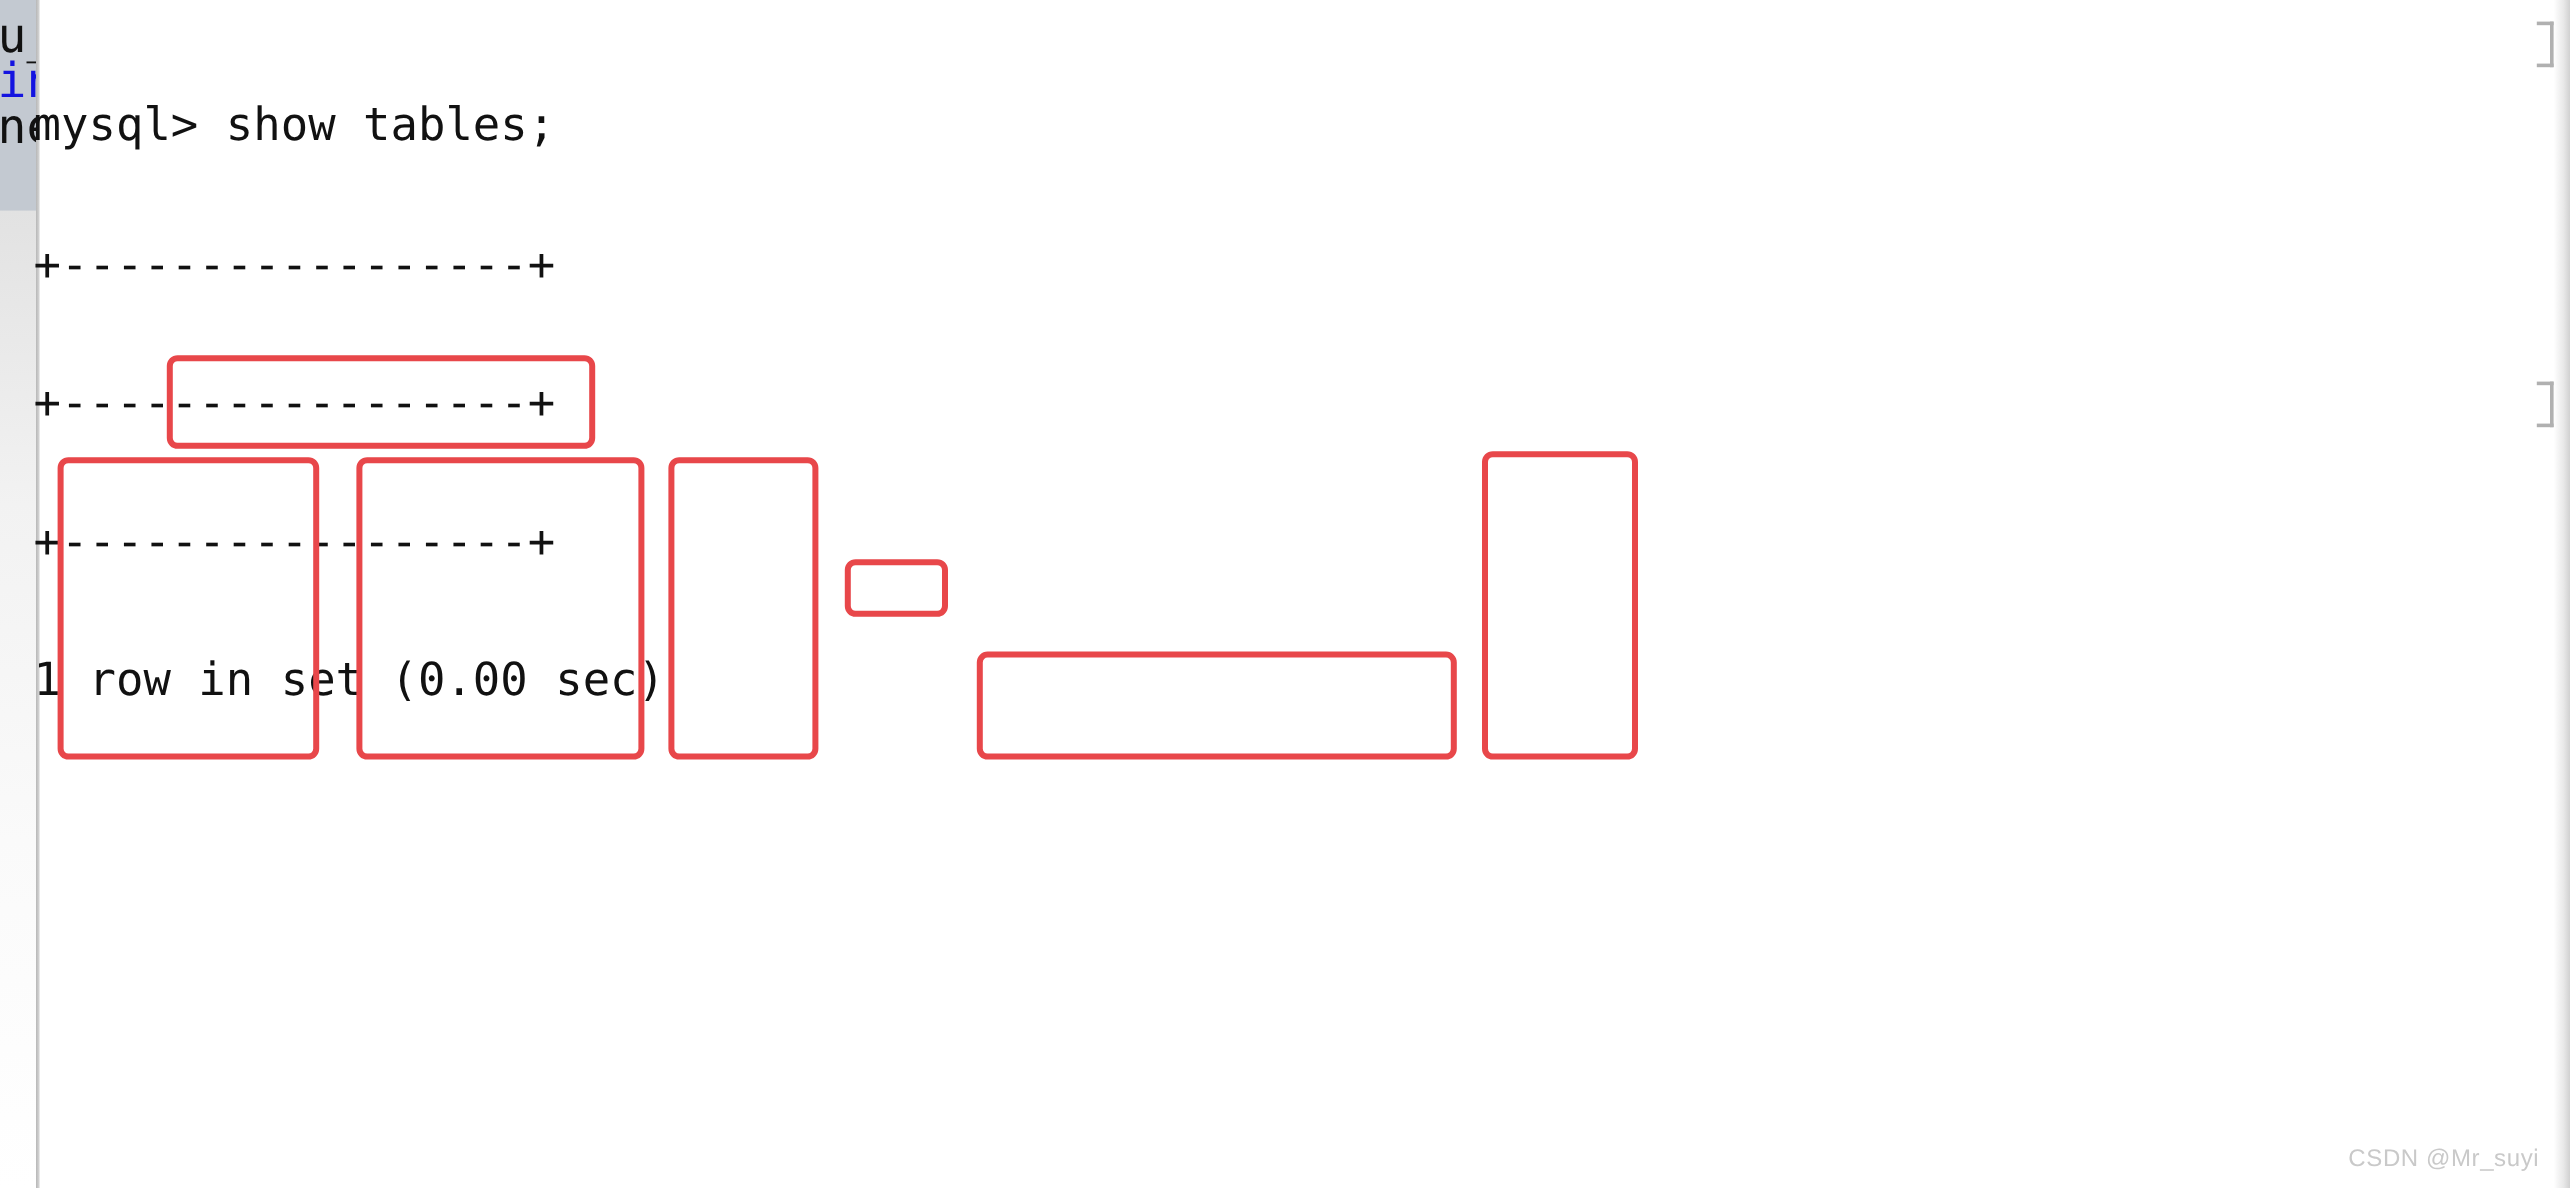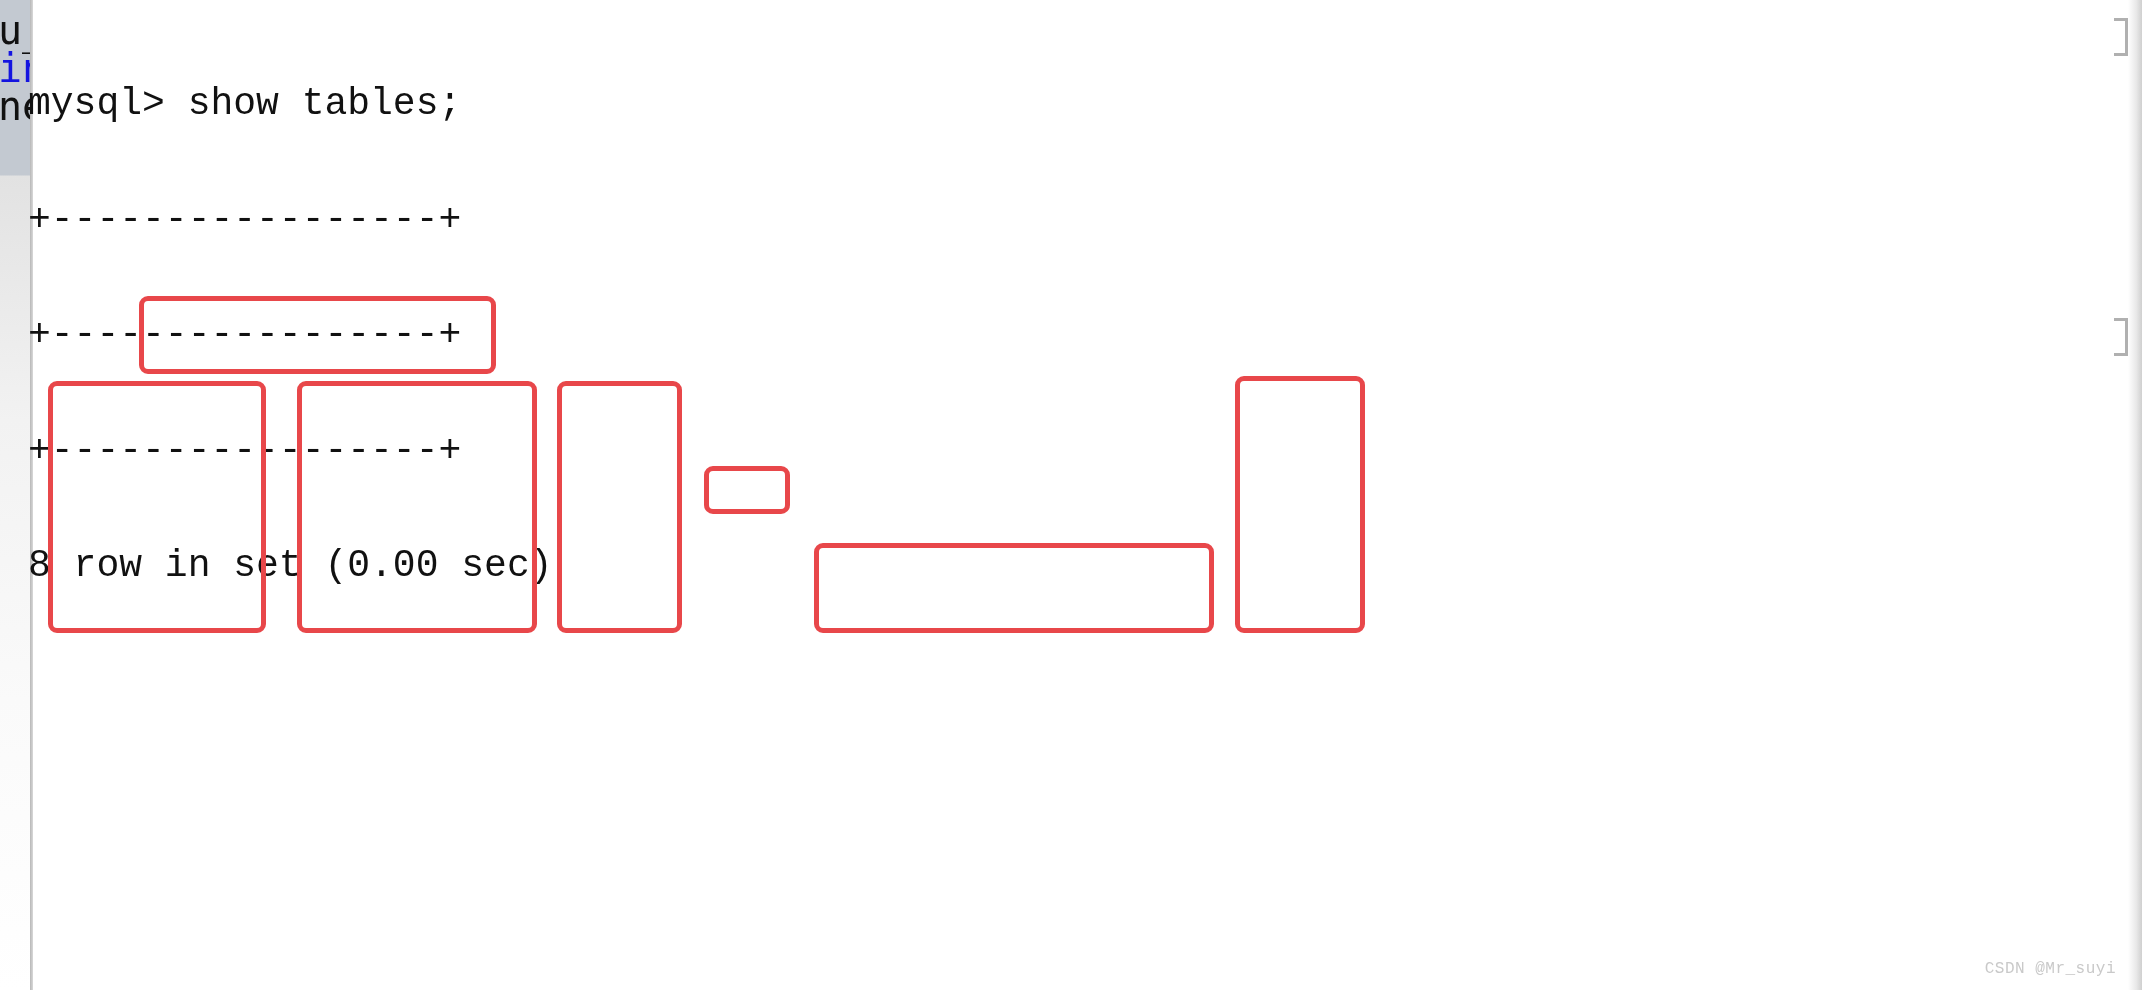--- a/index.html
+++ b/index.html
@@ -83,42 +83,41 @@
     font-size: 38px;
     line-height: 38.5px;
     letter-spacing: 0px;
     color: #111111;
     white-space: pre;
     z-index: 2;
   }
   .term .line {
     white-space: pre;
     height: 38.5px;
-    font-family: Liberation Mono, monospace;
   }
   .term .line.blank { color: transparent; }
 
   
   .hl {
     position: absolute;
     border: 5px solid #e8474a;
     border-radius: 9px;
     box-sizing: border-box;
     background: transparent;
     pointer-events: none;
     z-index: 5;
   }
 
   
   .watermark {
     position: absolute;
     right: 26px;
     bottom: 12px;
-    font-family: Liberation Mono, monospace;
-    font-size: 16px;
+    font-family: Liberation Sans, sans-serif;
+    font-size: 20px;
     color: #c9c9c9;
     letter-spacing: 0.5px;
     white-space: nowrap;
     z-index: 6;
   }
 </style>
 </head>
 <body>
 
 <div id="screen">
@@ -128,21 +127,21 @@
     <div class="bg-line blue" style="top:48px;">in</div>
     <div class="bg-line" style="top:86px;">ne</div>
   </div>
   <div class="bg-strip-edge"></div>
 
   <div class="term">
     <div class="line">mysql&gt; show tables;</div>
     <div class="line">+-----------------+</div>
     <div class="line">+-----------------+</div>
     <div class="line">+-----------------+</div>
-    <div class="line">8 row in set (0.00 sec)</div>
+    <div class="line">1 row in set (0.00 sec)</div>
     <div class="line blank">&nbsp;</div>
     
     
     
     
     
     
     
     
     

